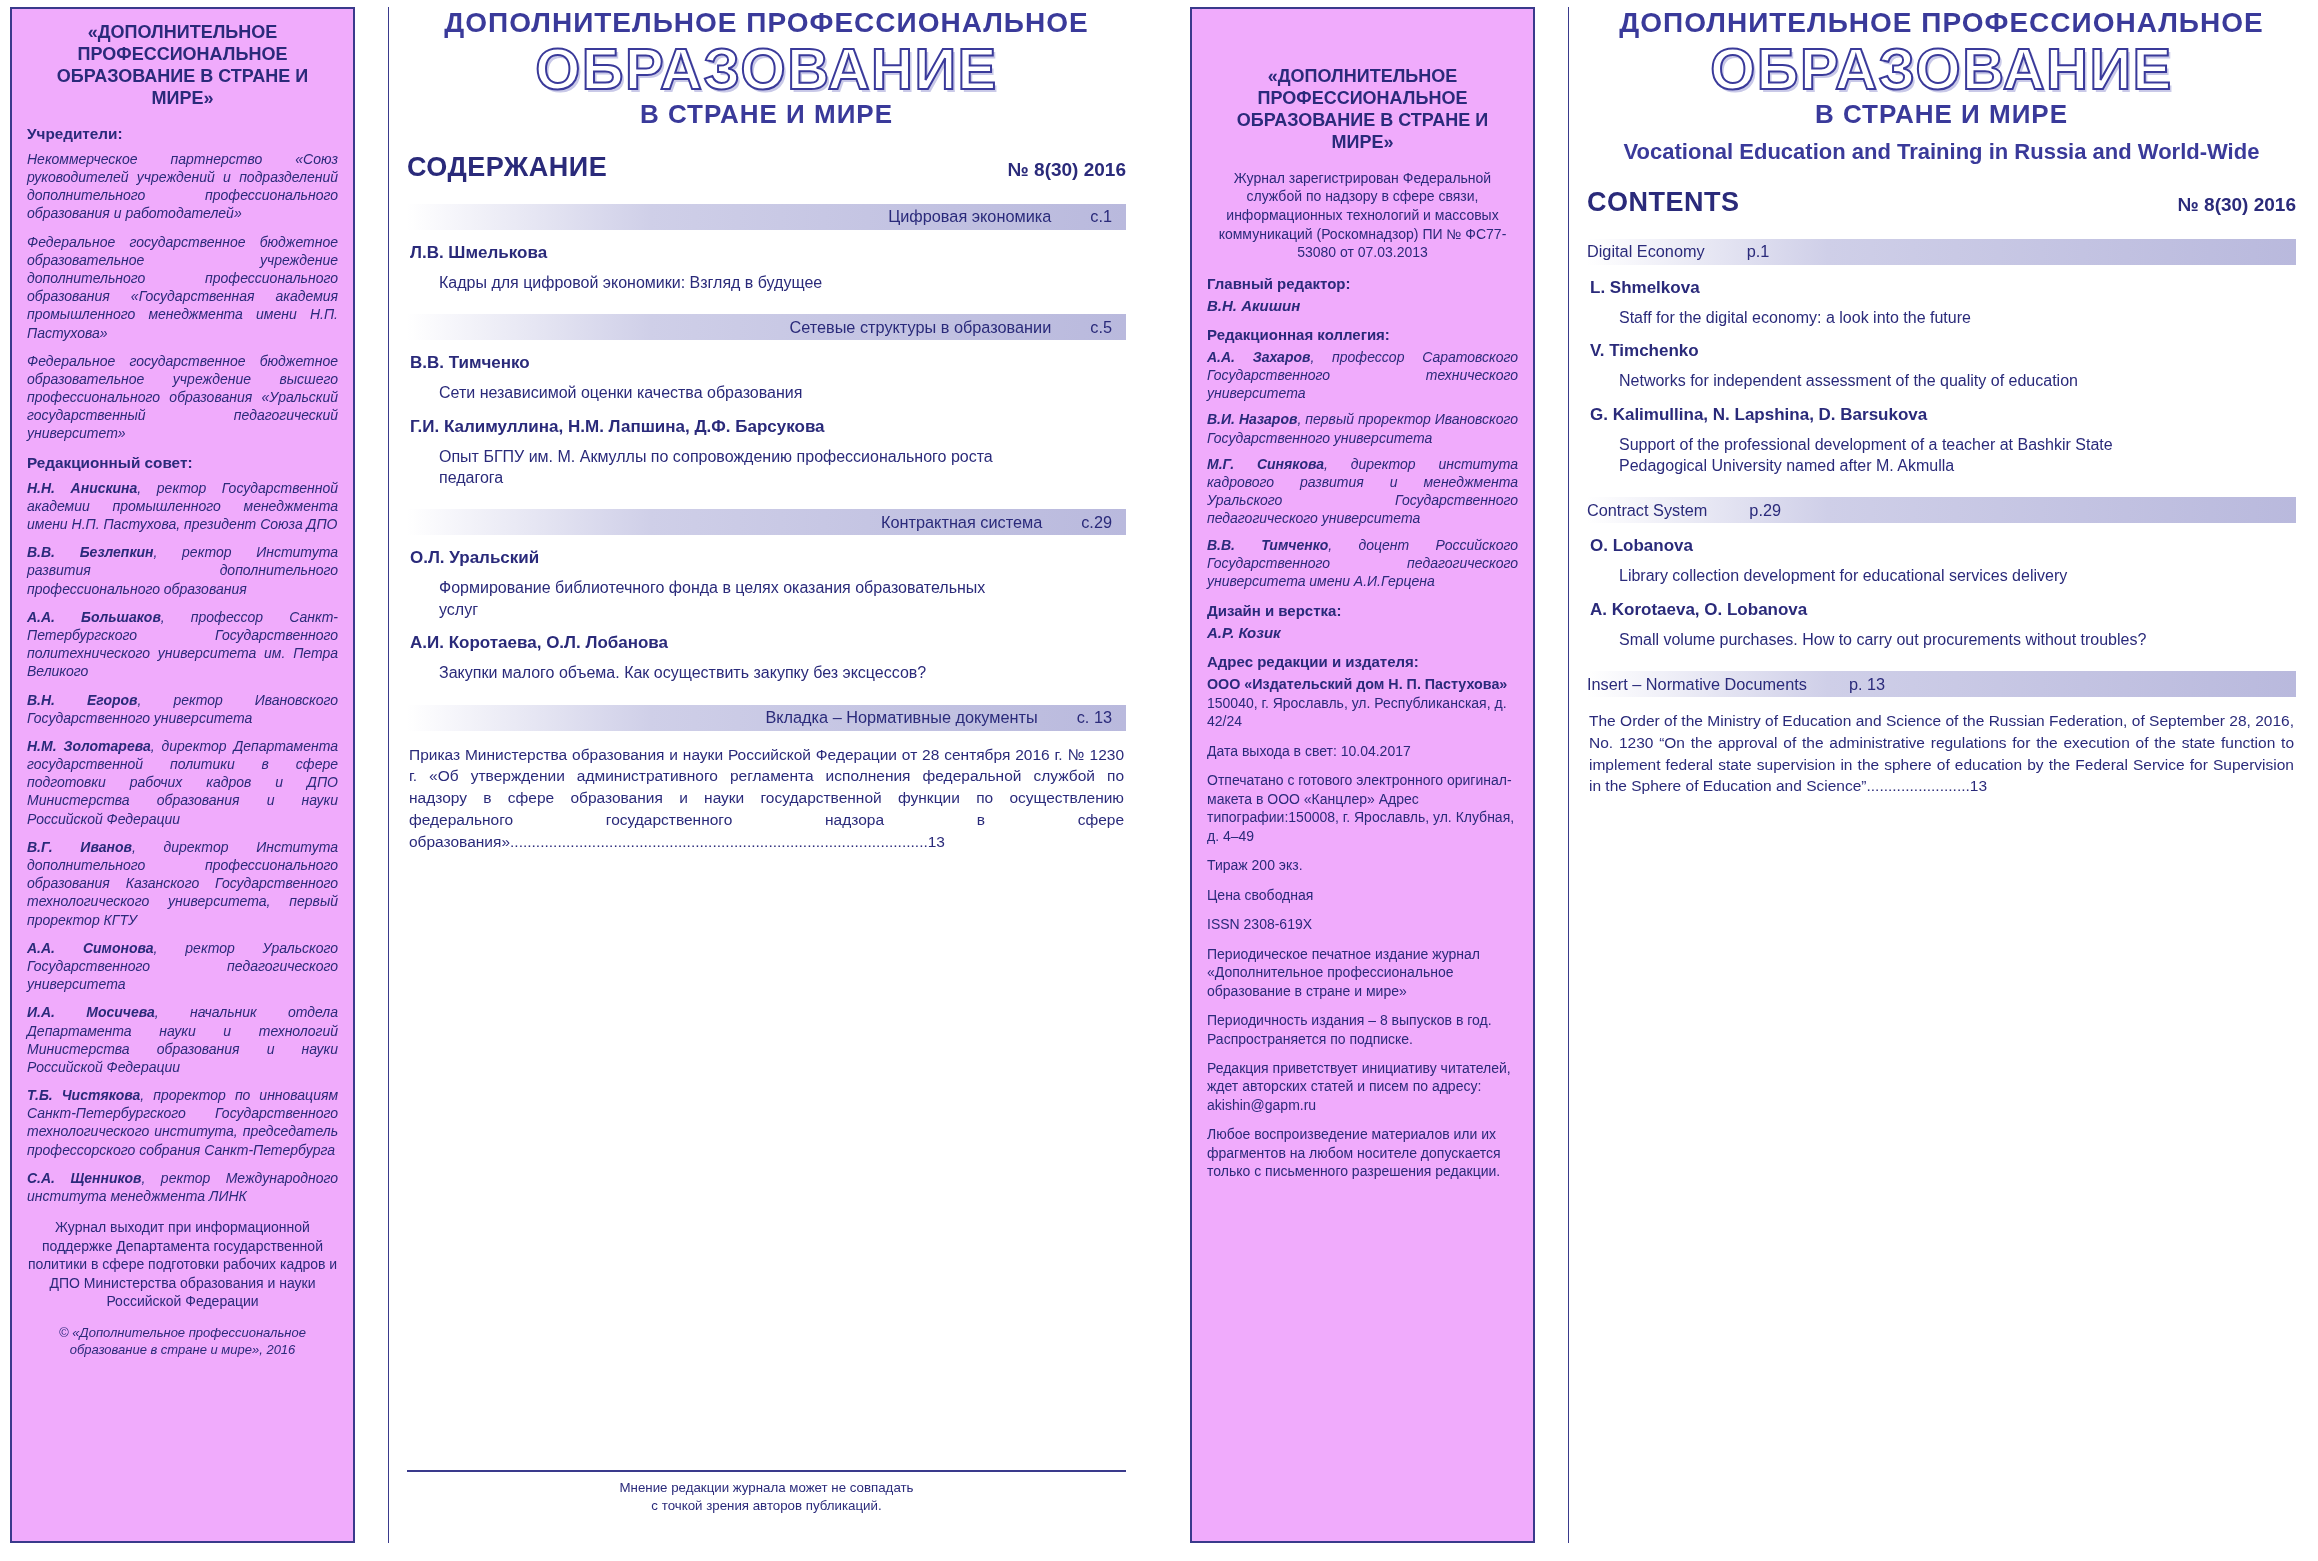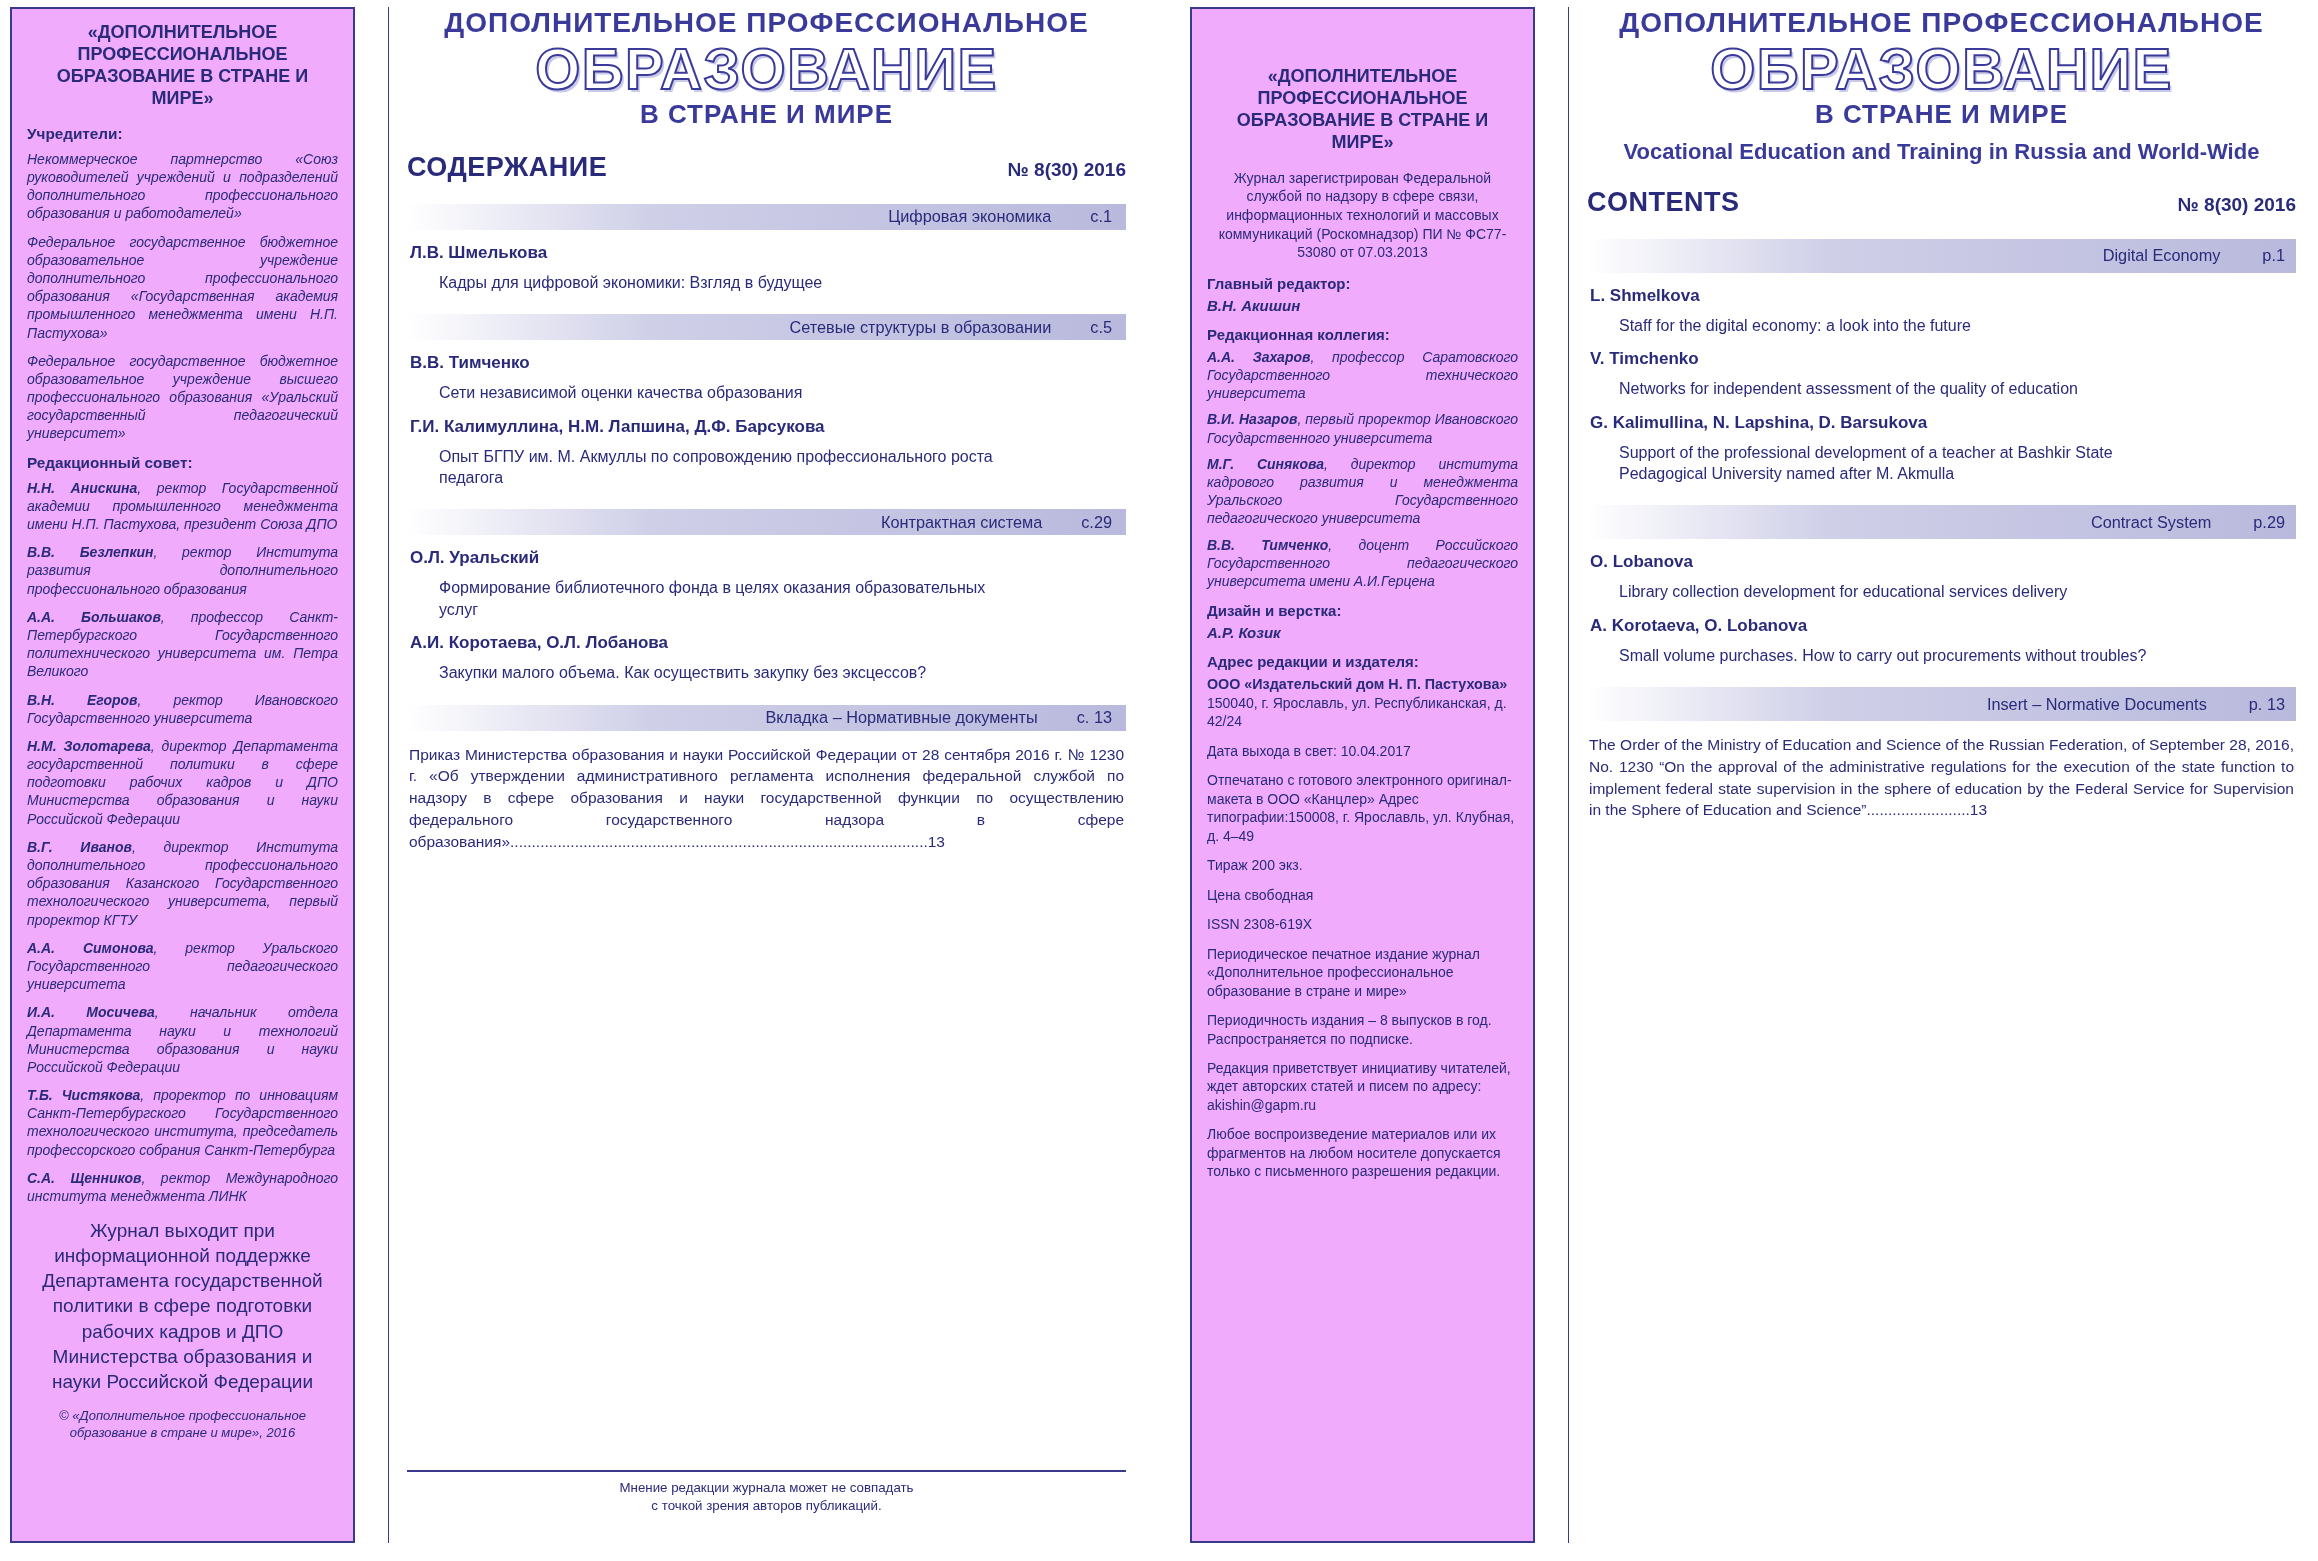--- a/index.html
+++ b/index.html
@@ -65,21 +65,21 @@
   .f-para {
     font-style: italic;
     font-size: 14px;
     line-height: 1.30;
     text-align: justify;
     margin-bottom: 10px;
     color: #2a2a7a;
   }
   .f-para b, .f-para strong { font-style: italic; font-weight: bold; }
   .f-note {
-    font-size: 19px;
+    font-size: 14px;
     line-height: 1.32;
     text-align: center;
     margin-top: 13px;
     color: #2a2a7a;
   }
   .f-copy {
     font-size: 13px;
     line-height: 1.32;
     text-align: center;
     margin-top: 13px;
@@ -247,27 +247,26 @@
   }
   .imp-bold {
     font-weight: bold;
     font-size: 14.3px;
     line-height: 1.32;
     color: #2a2a7a;
   }
 
   .en-rubric {
     position: relative;
-    height: 34px;
+    height: 26px;
     margin: 21px 0 13px 0;
     background: linear-gradient(to right, #ffffff 0%, #cfcfe8 34%, #b9b9dd 100%);
     display: flex;
     align-items: center;
-    justify-content: flex-end;
-    padding-right: 11px;
+    justify-content: flex-start;
     box-sizing: border-box;
   }
   .en-rubric .r-name {
     font-size: 16.3px; color: #2a2a7a; margin-right: 42px; white-space: nowrap;
   }
   .en-rubric .r-page { font-size: 16.3px; color: #2a2a7a; white-space: nowrap; }
 
   .vline {
     position: absolute;
     top: 7px;

